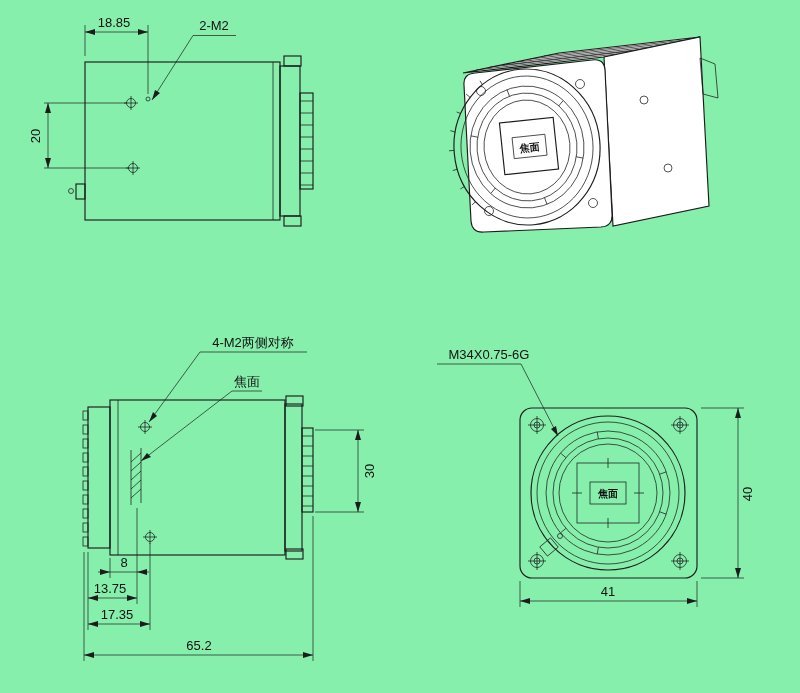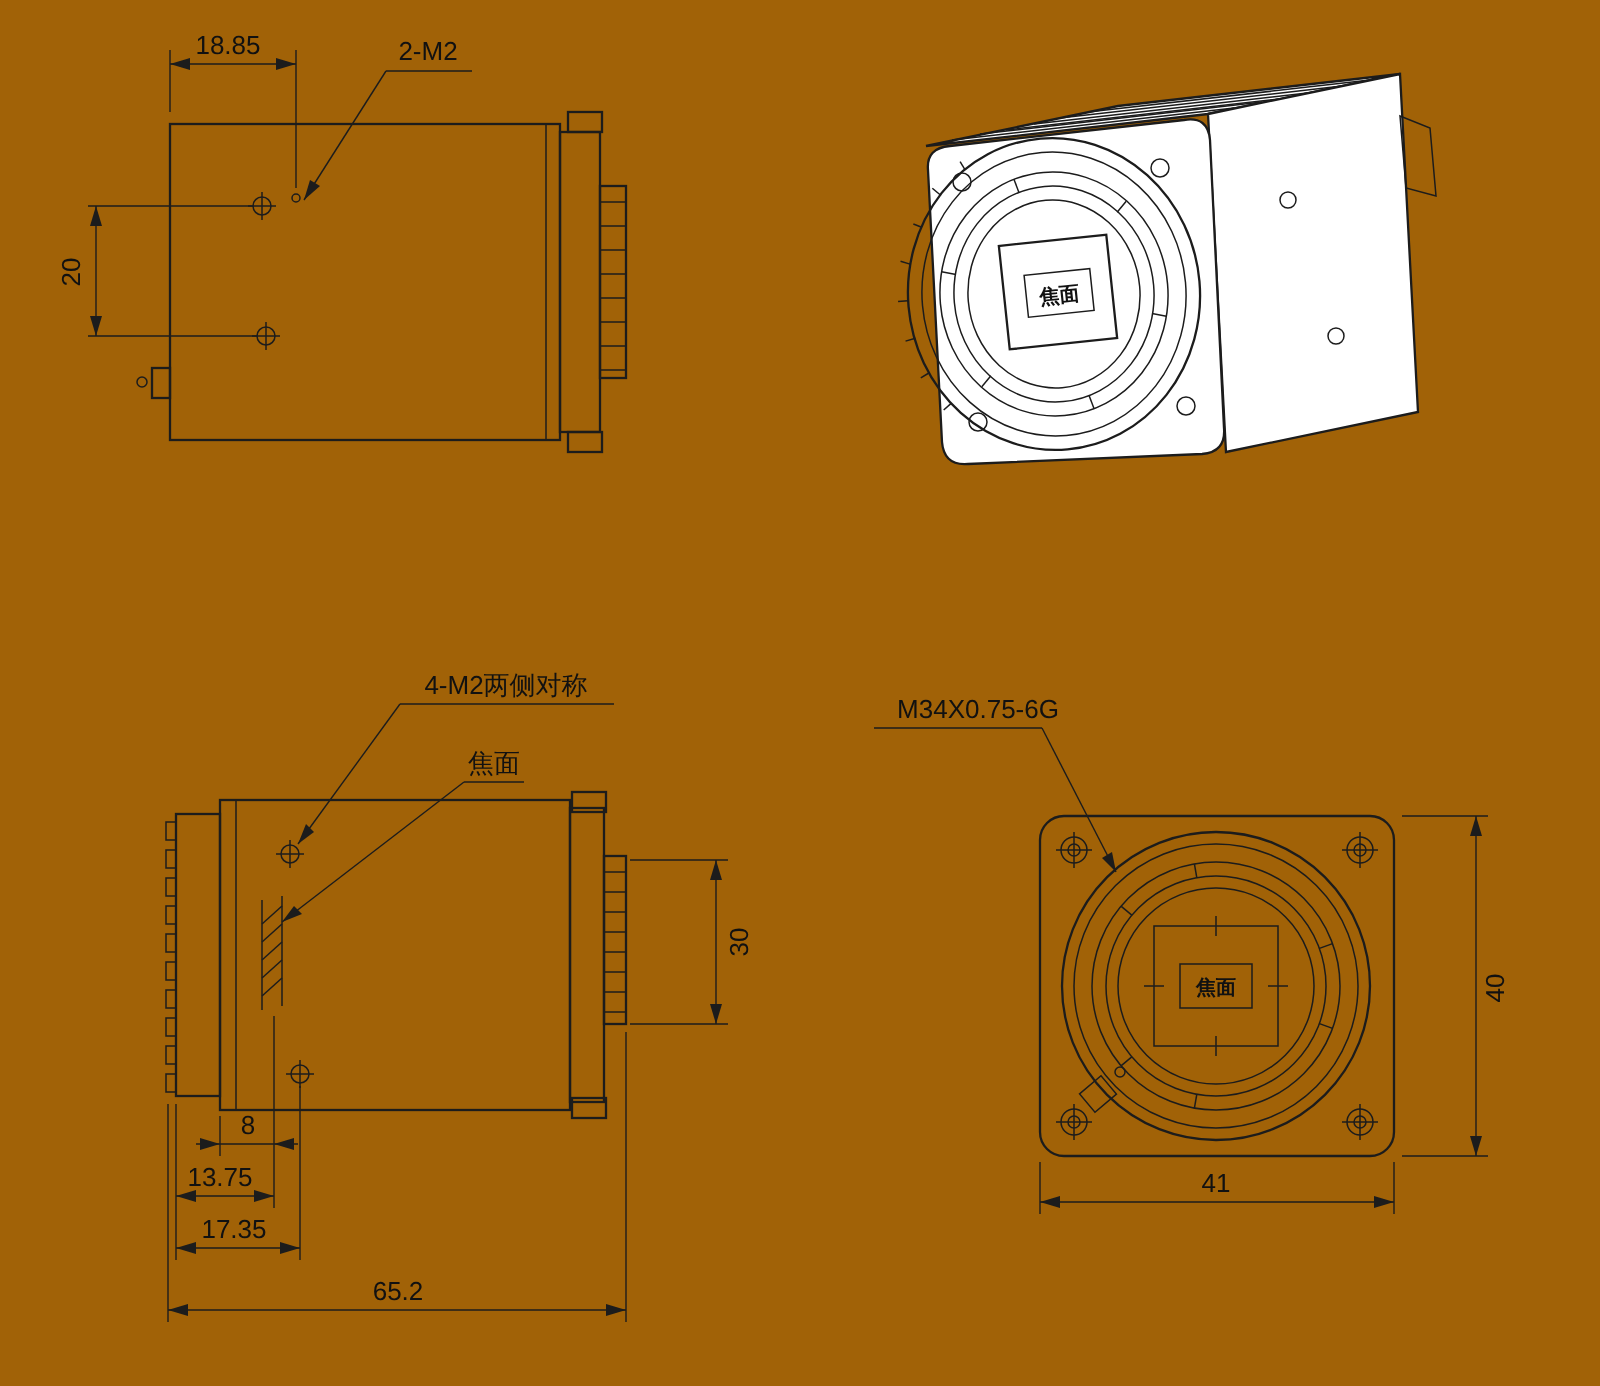--- a/index.html
+++ b/index.html
@@ -1,16 +1,16 @@
 <!DOCTYPE html>
 <html><head>
 <meta charset="utf-8">
 <style>
   html,body{margin:0;padding:0;background:#ffffff;}
-  .sheet{position:relative;width:800px;height:693px;background:#a16207;overflow:hidden;}
+  .sheet{position:relative;width:800px;height:693px;background:#86efac;overflow:hidden;}
   svg{display:block;}
   .ln{stroke:#1c1c1c;stroke-width:1.15;fill:none;stroke-linecap:square;}
   .lnw{stroke:#1c1c1c;stroke-width:1.15;fill:#ffffff;stroke-linecap:square;}
   .ln2{stroke:#1c1c1c;stroke-width:0.75;fill:none;}
   .dim{stroke:#1c1c1c;stroke-width:0.7;fill:none;}
   .arr{fill:#1c1c1c;stroke:none;}
   text{font-family:"Liberation Sans",sans-serif;fill:#111;}
   .t-dim{font-size:13px;}
   .t-cjk{font-size:13px;}
   .t-small{font-size:10px;font-weight:bold;}

